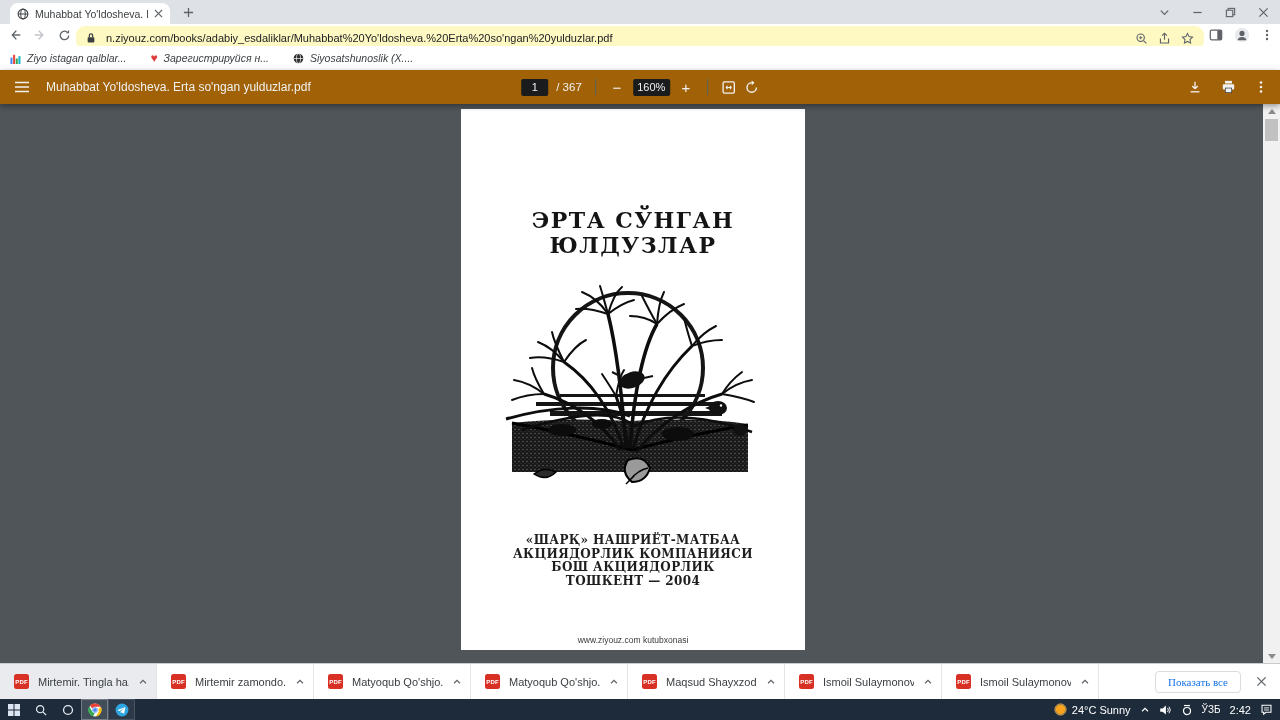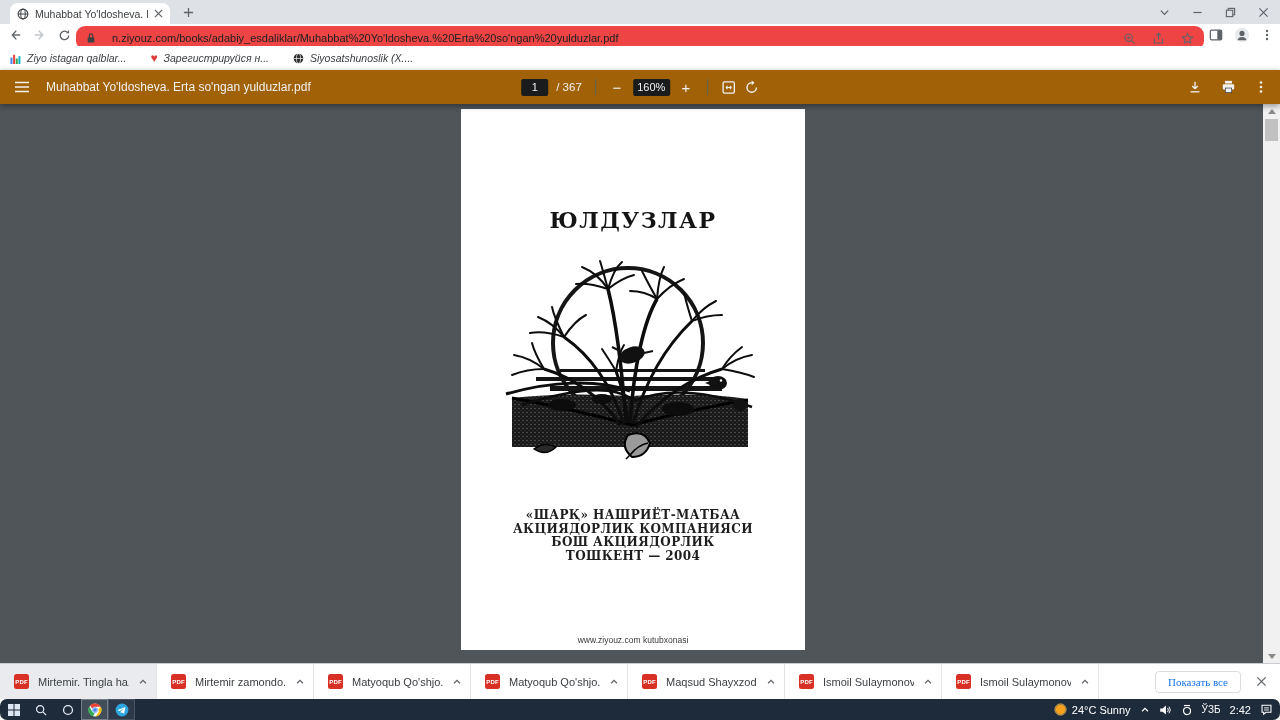--- a/index.html
+++ b/index.html
@@ -10,21 +10,21 @@
   .tabstrip{position:absolute;top:0;left:0;right:0;height:24px;background:#dee1e6;}
   .tab{position:absolute;left:10px;top:3px;width:160px;height:21px;background:#fff;border-radius:8px 8px 0 0;display:flex;align-items:center;gap:6px;padding:0 7px;box-sizing:border-box;}
   .tab-title{font-size:10.5px;color:#3c4043;white-space:nowrap;overflow:hidden;flex:1;}
   .newtab{position:absolute;left:180px;top:4px;width:17px;height:17px;display:flex;align-items:center;justify-content:center;color:#5f6368;font-size:15px;border-radius:50%;}
   .wincontrols{position:absolute;right:0;top:0;height:24px;display:flex;align-items:center;}
   .winbtn{width:33px;height:24px;display:flex;align-items:center;justify-content:center;color:#5f6368;}
 
   
   .addrrow{position:absolute;top:24px;left:0;right:0;height:22px;background:#fff;}
   .navbtns{position:absolute;left:8px;top:0;height:22px;display:flex;align-items:center;gap:11px;}
-  .omnibox{position:absolute;left:76px;right:76px;top:2px;height:24px;background:#ef4444;border-radius:9px;display:flex;align-items:center;gap:16px;padding:0 10px;box-sizing:border-box;}
+  .omnibox{position:absolute;left:76px;right:76px;top:2px;height:24px;background:#fef9c3;border-radius:9px;display:flex;align-items:center;gap:10px;padding:0 10px;box-sizing:border-box;}
   .urltext{font-size:11px;color:#202124;flex:1;white-space:nowrap;overflow:hidden;}
   .addr-right{position:absolute;right:7px;top:0;height:22px;display:flex;align-items:center;gap:11px;}
 
   
   .bmbar{position:absolute;top:46px;left:0;right:0;height:24px;background:#fff;display:flex;align-items:center;gap:24px;padding-left:10px;box-sizing:border-box;font-style:italic;}
   .bmitem{display:flex;align-items:center;gap:6px;font-size:10.5px;color:#3c4043;}
 
   
   .pdfbar{position:absolute;top:70px;left:0;right:0;height:34px;background:#a16207;color:#f1f1f1;box-shadow:0 2px 6px rgba(0,0,0,.4);z-index:5;}
   .pdfbar-left{position:absolute;left:14px;top:0;height:34px;display:flex;align-items:center;gap:16px;}
@@ -53,21 +53,21 @@
   
   .dlbar{position:absolute;top:663px;left:0;right:0;height:36px;background:#fff;border-top:1px solid #c8cbcf;box-sizing:border-box;display:flex;align-items:stretch;}
   .dlitem{width:157px;flex:none;display:flex;align-items:center;gap:9px;padding:0 8px 0 14px;border-right:1px solid #e4e4e4;box-sizing:border-box;}
   .dlitem.active{background:#e9ebee;}
   .pdficon{width:15px;height:15px;background:#d93025;border-radius:2.5px;color:#fff;font-size:6px;font-weight:bold;display:flex;align-items:center;justify-content:center;flex:none;letter-spacing:.2px;}
   .dlname{flex:1;font-size:11px;color:#3c4043;white-space:nowrap;overflow:hidden;}
   .dl-right{margin-left:auto;display:flex;align-items:center;gap:15px;padding-right:13px;font-family:Liberation Serif, serif;}
   .showall{border:1px solid #dadce0;border-radius:4px;color:#1a73e8;font-size:11px;padding:4px 12px;background:#fff;white-space:nowrap;}
 
   
-  .taskbar{position:absolute;bottom:0;left:0;right:0;height:21px;background:#1e2b3b;display:flex;align-items:center;color:#fff;border-radius:7px;}
+  .taskbar{position:absolute;bottom:0;left:0;right:0;height:21px;background:#1e2b3b;display:flex;align-items:center;color:#fff;}
   .tb-left{display:flex;height:100%;align-items:stretch;}
   .tbbtn{width:27px;display:flex;align-items:center;justify-content:center;}
   .tbbtn.chrome-btn{background:rgba(255,255,255,.16);box-shadow:inset 0 0 0 1px rgba(255,255,255,.28);}
   .tbbtn.telegram-btn{background:rgba(255,255,255,.07);box-shadow:inset 0 0 0 1px rgba(255,255,255,.14);}
   .tb-right{margin-left:auto;display:flex;align-items:center;gap:9px;padding-right:7px;font-size:11px;}
   .tb-lang{font-size:10px;}
   .tb-weather{display:flex;align-items:center;gap:5px;}
 </style>
 </head>
 <body>
@@ -272,20 +272,21 @@
             <circle cx="6" cy="7" r="1.3" fill="#f1f1f1"></circle>
             <circle cx="6" cy="11.5" r="1.3" fill="#f1f1f1"></circle>
           </svg>
       </span>
     </div>
   </div>
 
   <div class="pdfarea">
     <div class="pdfpage">
       <div class="book-title">
+        <div>ЭРТА СЎНГАН</div>
         <div>ЮЛДУЗЛАР</div>
       </div>
 
       <svg class="illu" width="262" height="202" viewBox="0 0 262 202">
         <defs>
           <pattern id="stipple" width="4" height="4" patternUnits="userSpaceOnUse">
             <rect width="4" height="4" fill="#181818"></rect>
             <circle cx="1" cy="1.5" r="0.7" fill="#6a6a6a"></circle>
             <circle cx="3" cy="3.2" r="0.5" fill="#4a4a4a"></circle>
           </pattern>

